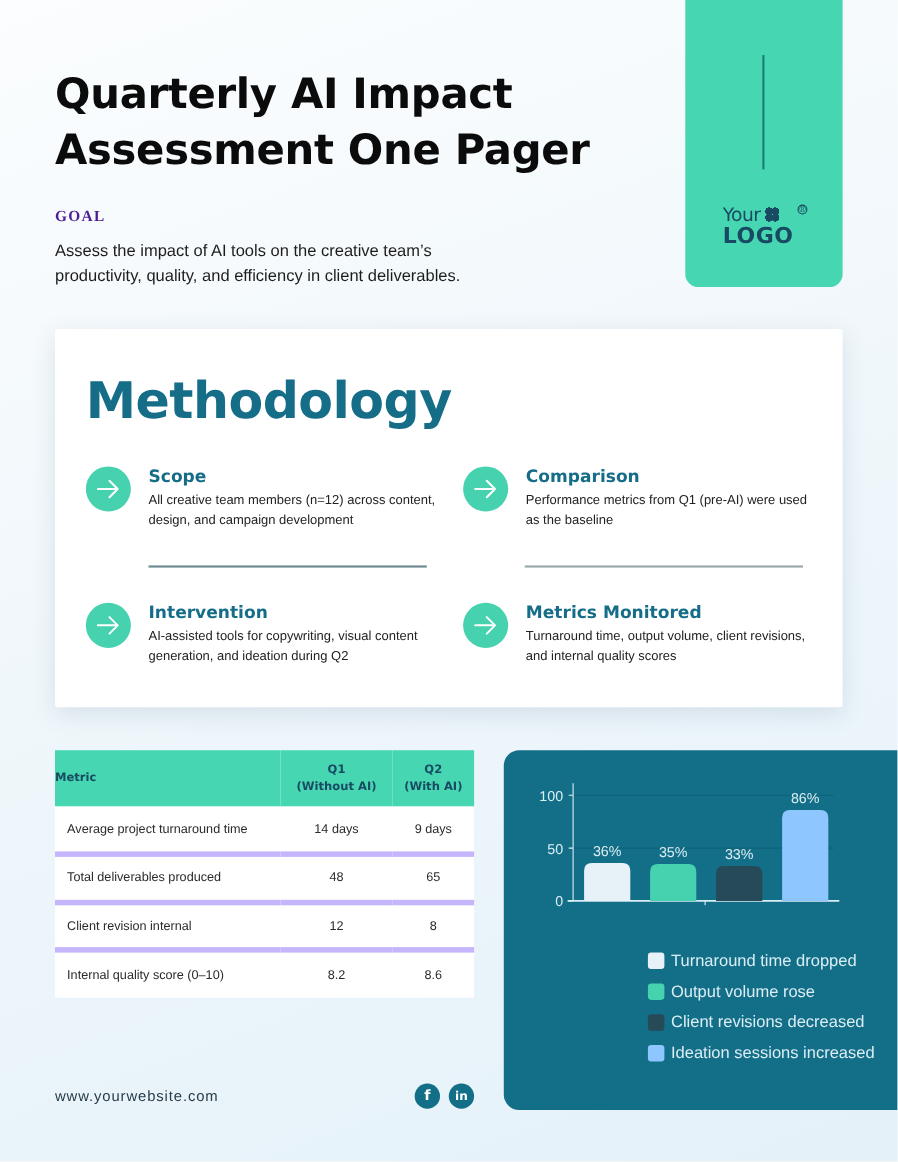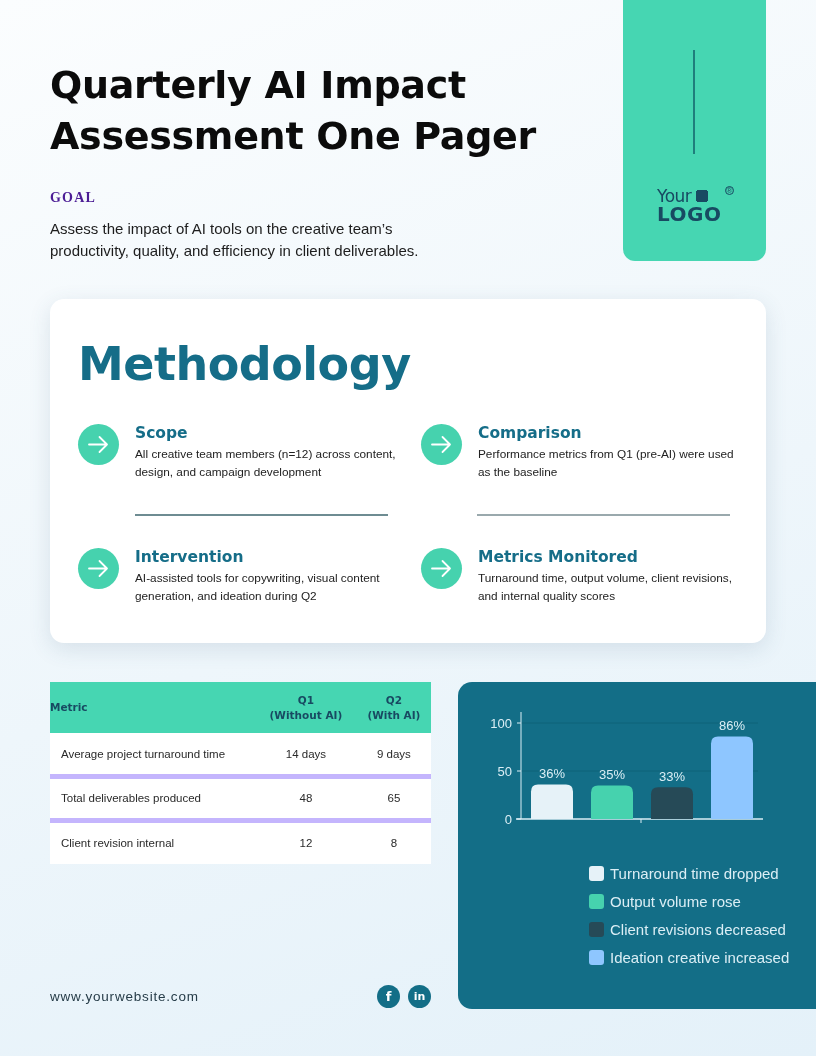--- a/index.html
+++ b/index.html
@@ -41,21 +41,21 @@
     background:
       radial-gradient(circle at 30% 30%, #184a62 0 3.6px, transparent 3.7px),
       radial-gradient(circle at 70% 30%, #184a62 0 3.6px, transparent 3.7px),
       radial-gradient(circle at 30% 70%, #184a62 0 3.6px, transparent 3.7px),
       radial-gradient(circle at 70% 70%, #184a62 0 3.6px, transparent 3.7px);
   }
   .logo .reg { position: absolute; left: 68px; top: -1px; font-size: 8px; border: 1px solid #184a62; border-radius: 50%; width: 9px; height: 9px; line-height: 7px; text-align: center; }
 
   .method-card {
     position: absolute; left: 50px; top: 299px; width: 716px; height: 344px;
-    background: #ffffff; border-radius: 14px;
+    background: #ffffff; border-radius: 2px;
     box-shadow: 0 6px 22px rgba(60, 90, 120, 0.14);
   }
   .method-title {
     position: absolute; left: 28px; top: 38px;
     font-family: "DejaVu Sans", sans-serif; font-weight: bold;
     font-size: 46px; color: #156d88; letter-spacing: -0.5px;
   }
   .m-item { position: absolute; width: 300px; }
   .m-icon {
     position: absolute; left: 0; top: 0; width: 41px; height: 41px; border-radius: 50%;
@@ -188,20 +188,25 @@
       </tr>
       <tr>
         <td class="metric-c">Total deliverables produced</td>
         <td>48</td>
         <td>65</td>
       </tr>
       <tr>
         <td class="metric-c">Client revision internal</td>
         <td>12</td>
         <td>8</td>
+      </tr>
+      <tr>
+        <td class="metric-c">Internal quality score (0–10)</td>
+        <td>8.2</td>
+        <td>8.6</td>
       </tr>
     </tbody>
   </table>
 </div>
 
 <div class="chart-panel">
   <svg class="chart-svg" id="chart" width="358" height="170">
       <line x1="59" x2="63" y1="137" y2="137" stroke="#dbeef5" stroke-width="1"></line>
       <text x="54" y="142" text-anchor="end" fill="#dbeef5" font-size="13" font-family="Liberation Sans, sans-serif">0</text>
       <line x1="63" x2="300" y1="89" y2="89" stroke="#0f6378" stroke-width="1"></line>
@@ -230,20 +235,20 @@
       <div class="legend-item">
         <span class="legend-sw" style="background: rgb(70, 210, 174);"></span>
         <span class="legend-label">Output volume rose</span>
       </div>
       <div class="legend-item">
         <span class="legend-sw" style="background: rgb(38, 74, 87);"></span>
         <span class="legend-label">Client revisions decreased</span>
       </div>
       <div class="legend-item">
         <span class="legend-sw" style="background: rgb(142, 198, 255);"></span>
-        <span class="legend-label">Ideation creative increased</span>
+        <span class="legend-label">Ideation sessions increased</span>
       </div>
     </div>
 </div>
 
 <div class="footer-url">www.yourwebsite.com</div>
 <div class="social fb">f</div>
 <div class="social li">in</div>
 
 </body></html>

